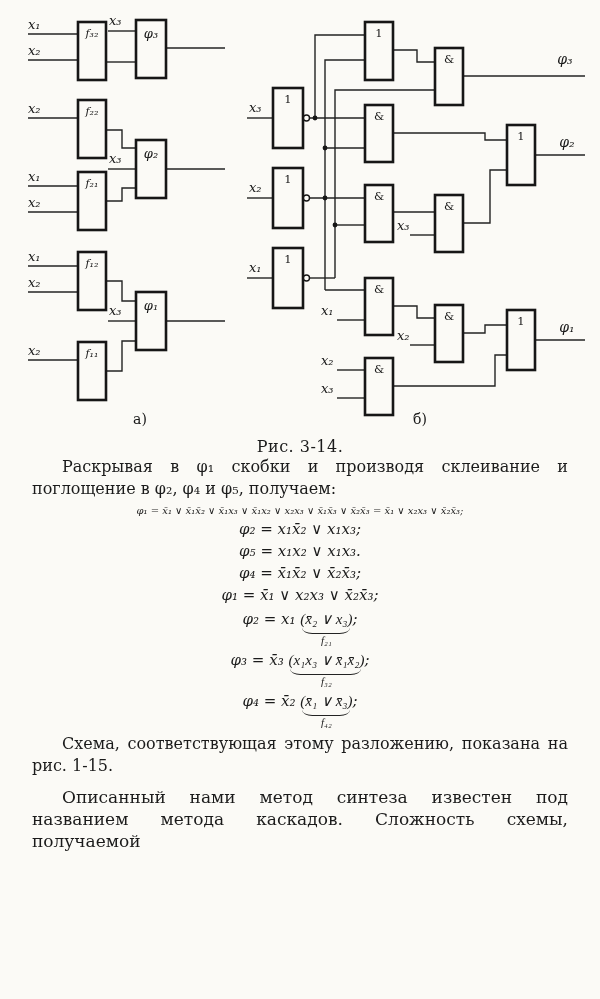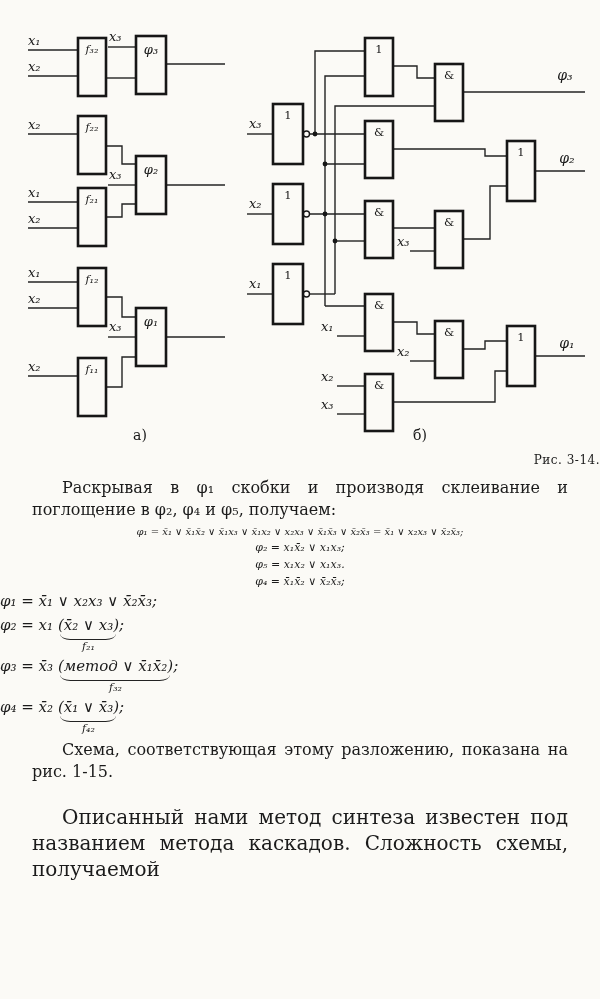--- a/index.html
+++ b/index.html
@@ -2,40 +2,40 @@
 <html><head>
 <meta charset="utf-8">
 <style>
   *{margin:0;padding:0;box-sizing:border-box}
   html,body{background:#e9e7e0;}
   .page{
     width:600px;height:999px;margin:0 auto;position:relative;overflow:hidden;
     background:#fbfaf6;color:#1b1b1b;
     font-family:"DejaVu Serif","Liberation Serif",serif;
   }
-  .figs{display:flex;align-items:flex-start;padding:16px 0 0 10px;text-align:right;}
+  .figs{display:flex;align-items:flex-start;padding:0 0 0 10px;text-align:right;}
   svg{display:block;}
   .wire path{fill:none;stroke:#232323;stroke-width:1.4;}
   .box rect{fill:none;stroke:#161616;stroke-width:2.6;}
   svg text{font-family:"DejaVu Serif","Liberation Serif",serif;font-size:13px;font-style:italic;fill:#161616;}
   svg text.g{font-style:normal;font-size:11.5px;}
   svg text.f{font-size:11px;}
   svg text.sub{font-size:14px;font-style:normal;}
   svg text.out{font-size:14px;}
   .bubble{fill:#fbfaf6;stroke:#161616;stroke-width:1.4;}
   .dot{fill:#161616;stroke:none;}
-  .caption{text-align:right;font-size:12px;margin-top:2px;letter-spacing:0.5px;}
-  .para{font-size:16px;line-height:1.4;text-align:justify;text-indent:30px;padding:0 32px;margin-top:10px;}
-  .para.large{font-size:20px;line-height:1.32;margin-top:20px;}
+  .caption{text-align:center;font-size:16px;margin-top:2px;letter-spacing:0.5px;}
+  .para{font-size:16px;line-height:1.4;text-align:justify;text-indent:30px;padding:0 32px;}
+  .para.large{font-size:17px;line-height:1.32;margin-top:8px;}
   .eqs{margin-top:4px;}
-  .eq{text-align:center;font-style:italic;font-size:11px;margin-top:4px;white-space:nowrap;}
+  .eq{text-align:center;font-style:italic;font-size:15px;margin-top:4px;white-space:nowrap;}
   .eq.wide{font-size:10px;}
-  .deriv{text-align:left;font-style:italic;font-size:15px;margin-top:4px;margin-bottom:23px;white-space:nowrap;}
+  .deriv{text-align:center;font-style:italic;font-size:15px;margin-top:4px;margin-bottom:23px;white-space:nowrap;}
   .deriv.plain{margin-bottom:6px;}
-  .braced{display:inline-block;position:relative;}
+  .braced{display:inline-block;position:relative;font-family:Liberation Serif, serif;}
   .curve{position:absolute;left:2px;right:3px;top:calc(100% + 0px);height:6px;
          border-bottom:1.4px solid #232323;
          border-bottom-left-radius:12px 7px;border-bottom-right-radius:12px 7px;}
   .blabel{position:absolute;top:calc(100% + 7px);left:50%;transform:translateX(-50%);
           font-size:11px;font-style:italic;line-height:1;}
 </style>
 </head>
 <body>
 
 <div class="page">
@@ -192,21 +192,21 @@
     <div class="eq">φ₅ = x₁x₂ ∨ x₁x₃.</div>
     <div class="eq">φ₄ = x̄₁x̄₂ ∨ x̄₂x̄₃;</div>
   </div>
 
 
   <div class="eqs">
     <div class="deriv plain">φ₁ = x̄₁ ∨ x₂x₃ ∨ x̄₂x̄₃;</div>
 
     <div class="deriv"><span>φ₂ = x₁ </span><span class="braced"><span>(x̄₂ ∨ x₃)</span><span class="curve"></span><span class="blabel">f₂₁</span></span><span>;</span></div>
 
-    <div class="deriv"><span>φ₃ = x̄₃ </span><span class="braced"><span>(метод ∨ x̄₁x̄₂)</span><span class="curve"></span><span class="blabel">f₃₂</span></span><span>;</span></div>
+    <div class="deriv"><span>φ₃ = x̄₃ </span><span class="braced"><span>(x₁x₃ ∨ x̄₁x̄₂)</span><span class="curve"></span><span class="blabel">f₃₂</span></span><span>;</span></div>
 
     <div class="deriv"><span>φ₄ = x̄₂ </span><span class="braced"><span>(x̄₁ ∨ x̄₃)</span><span class="curve"></span><span class="blabel">f₄₂</span></span><span>;</span></div>
 
   </div>
 
   <p class="para">Схема, соответствующая этому разложению, показана на рис. 1-15.</p>
 
   <p class="para large">Описанный нами метод синтеза известен под названием метода каскадов. Сложность схемы, получаемой</p>
 
 </div>

